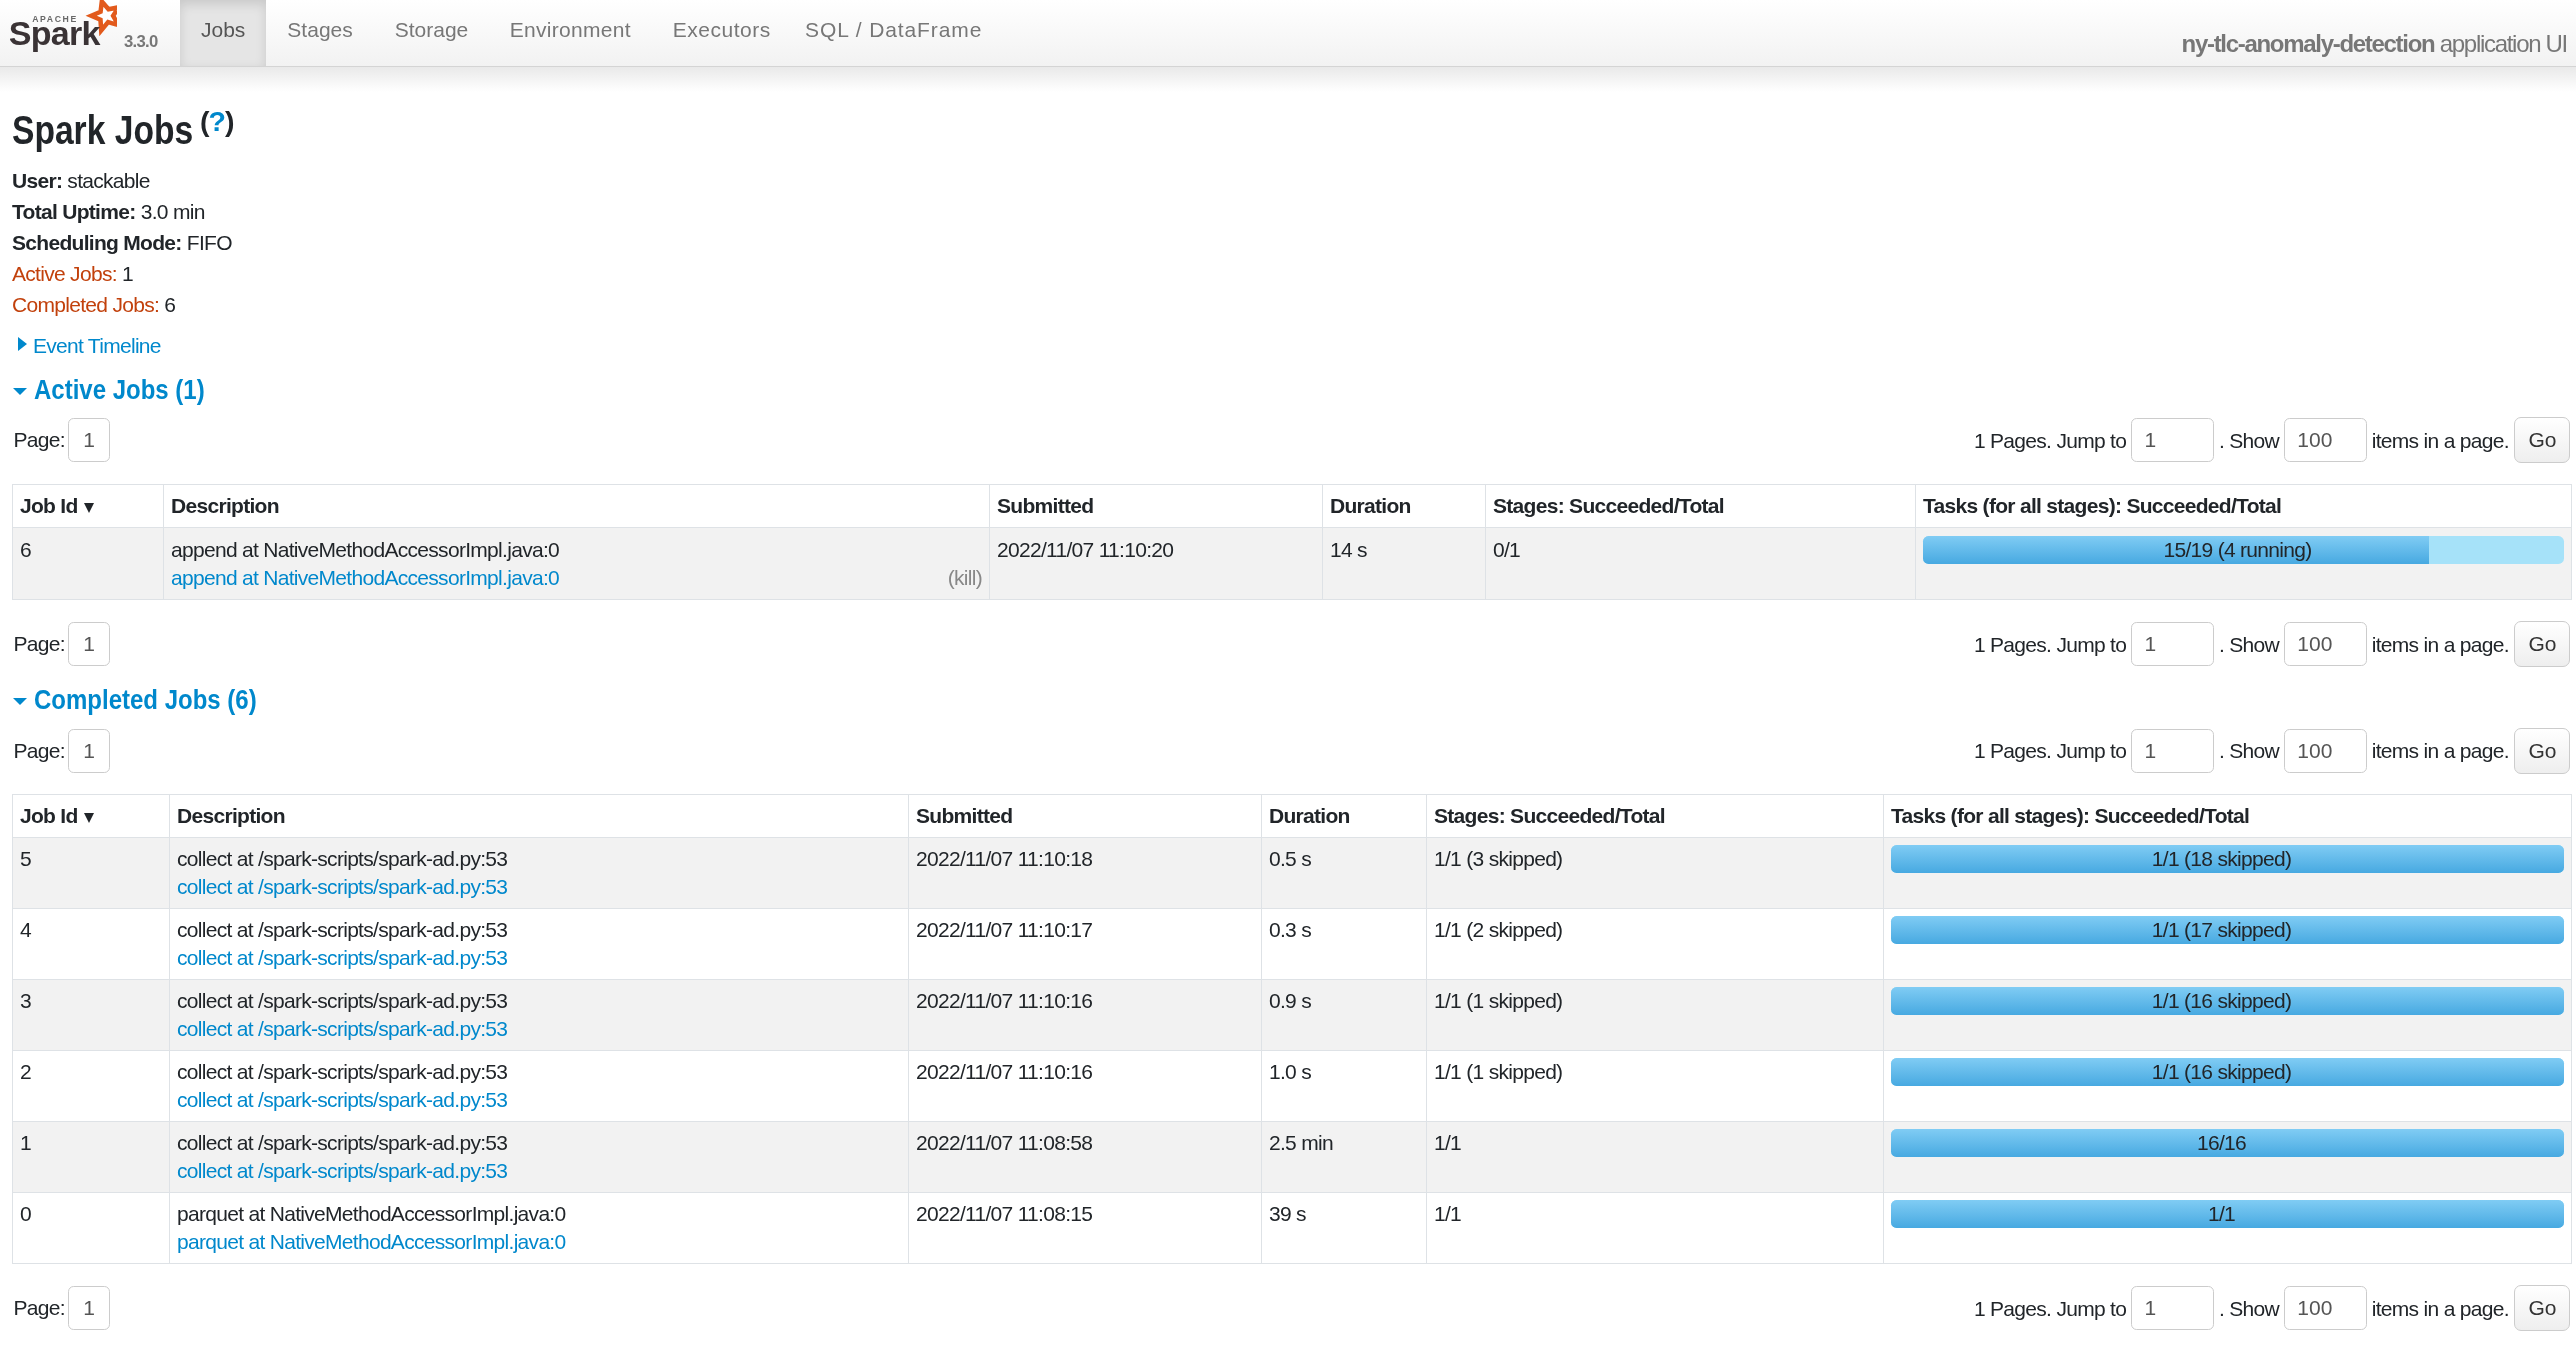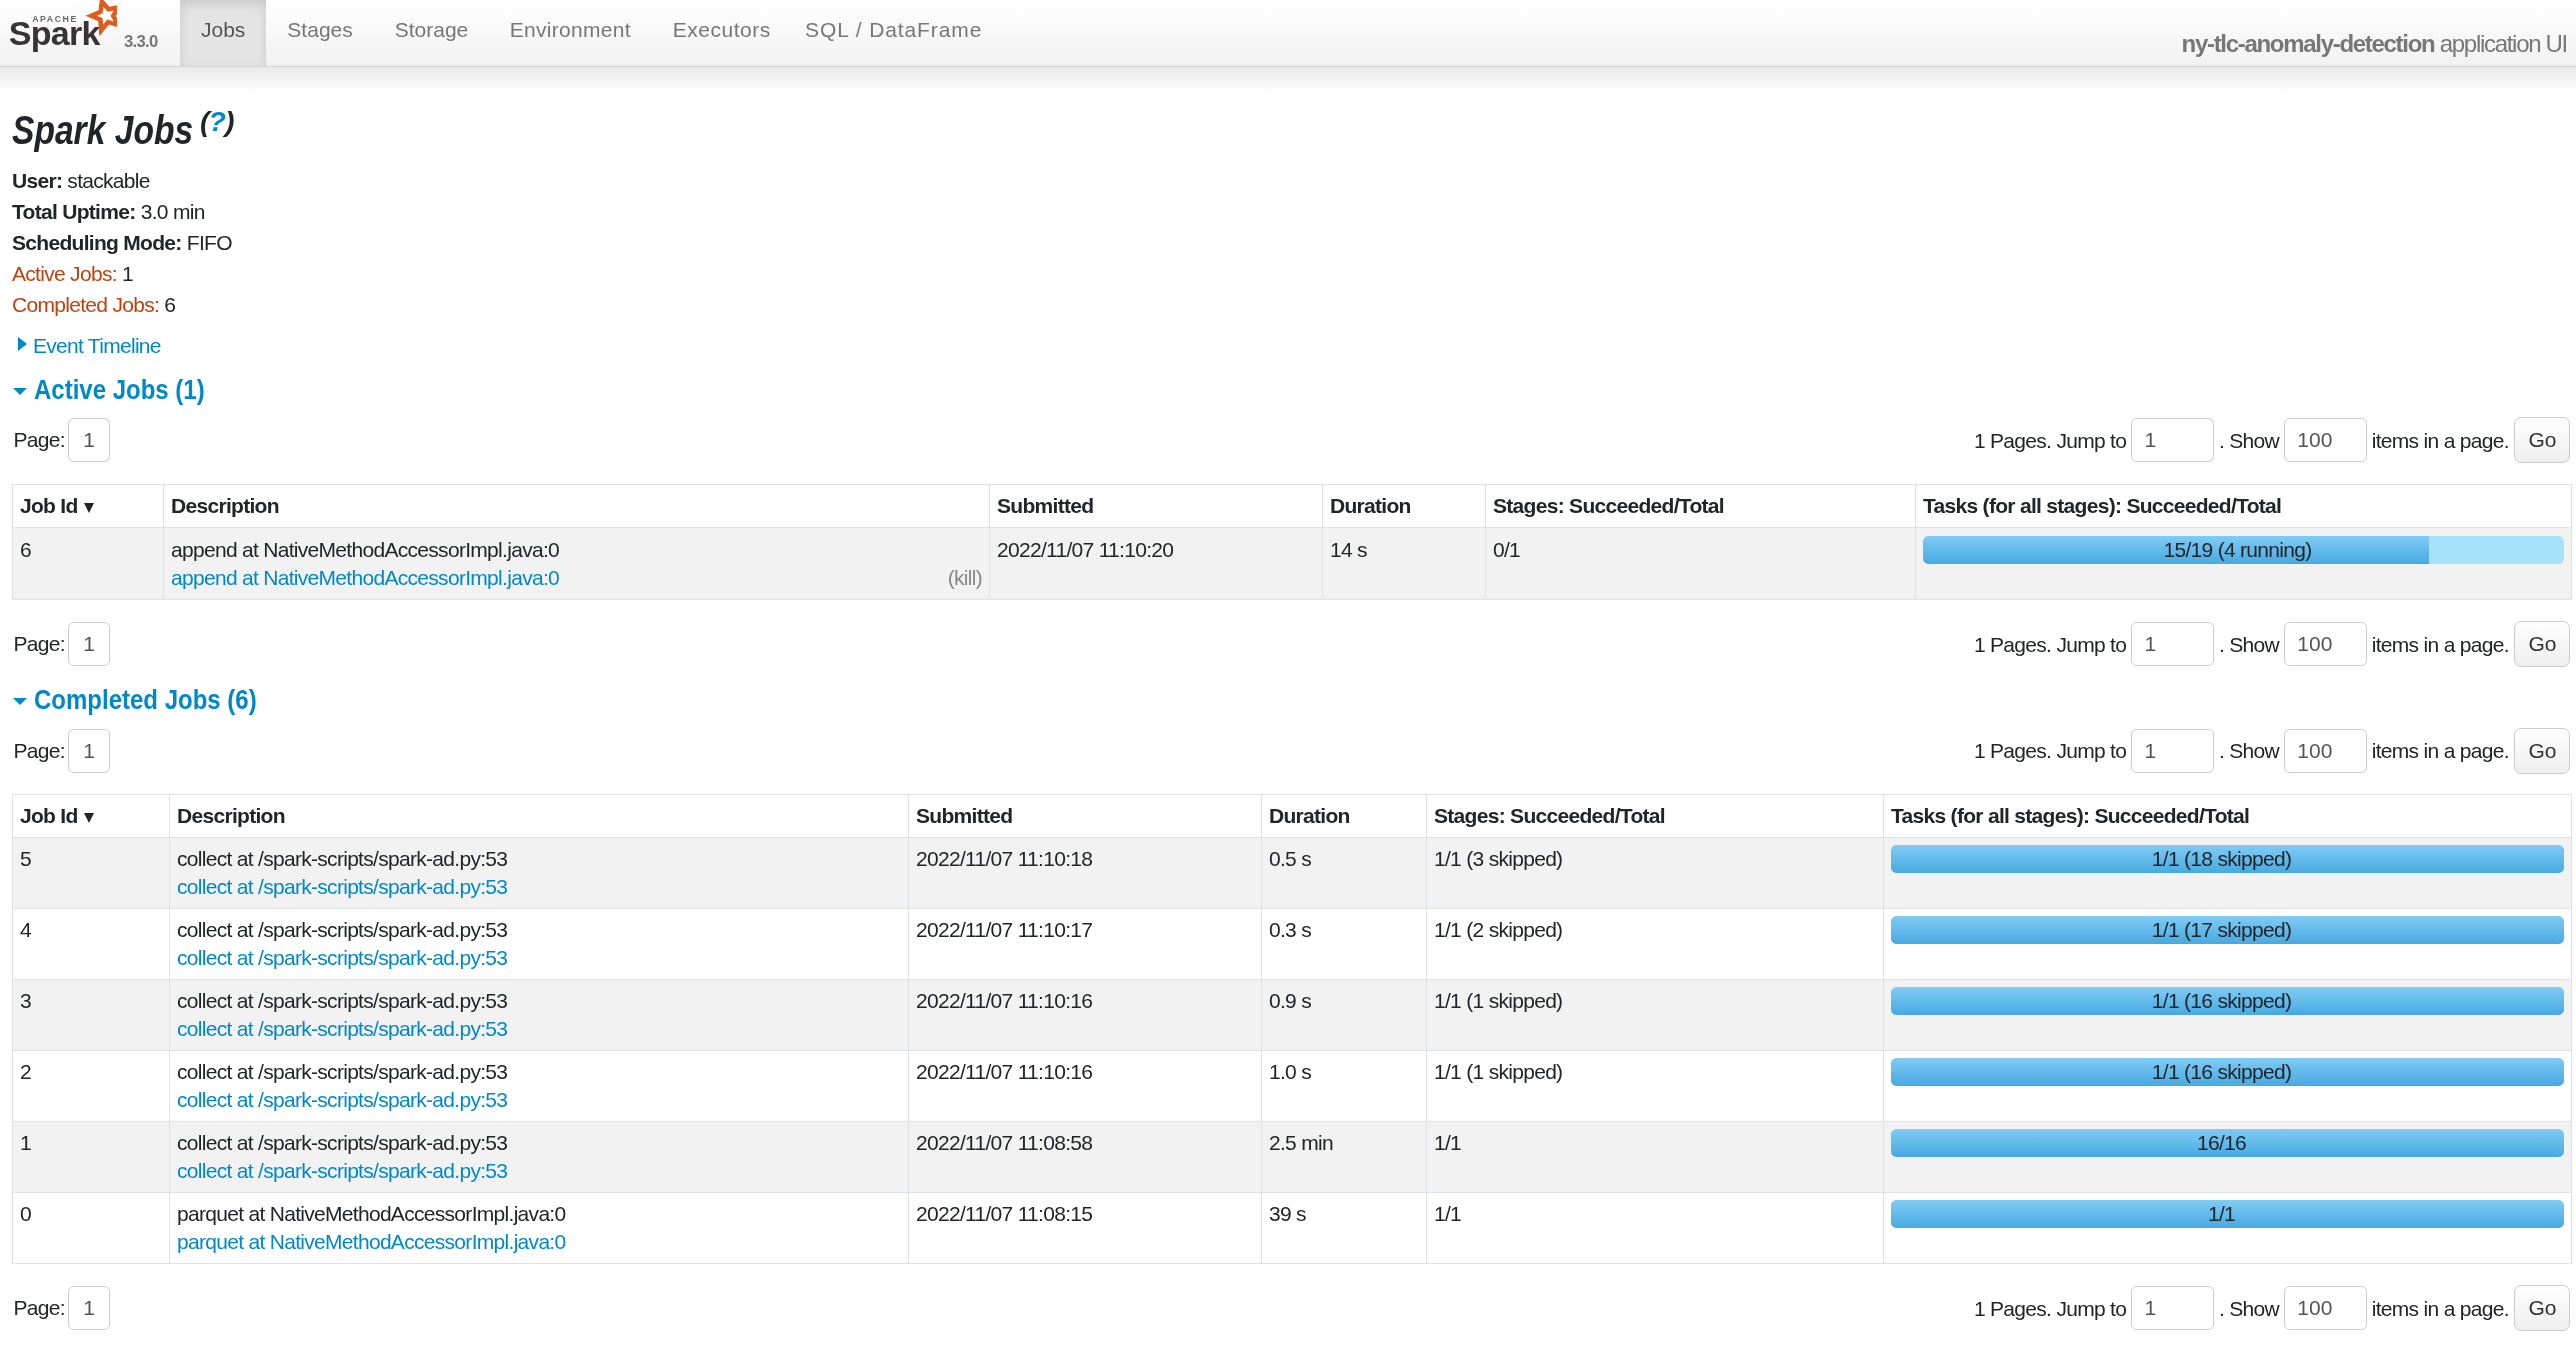--- a/index.html
+++ b/index.html
@@ -27,21 +27,21 @@
 .brand { position:absolute; left:9.7px; top:0; width:107px; height:70px; }
 .version { position:absolute; left:124px; top:34px; font-weight:bold; font-size:16.7px; line-height:16.7px; color:#777; }
 .tabs { position:absolute; left:180px; top:0; height:66px; margin:0; padding:0; list-style:none; display:flex; }
 .tabs li { height:66px; display:flex; align-items:center; padding:0 21px 7px 21px; box-sizing:border-box; font-size:21px; color:#777; letter-spacing:0; }
 .tabs li.active { background:#e5e5e5; color:#555; box-shadow: inset 0 4.2px 11px rgba(0,0,0,0.125); }
 .appname { position:absolute; right:9px; top:0; height:66px; display:flex; align-items:flex-end; padding-bottom:7px; box-sizing:border-box; font-size:24px; color:#777; letter-spacing:-1.3px; }
 .appname b { font-weight:bold; }
 
 
 .content { padding: 0 5.6px 0 12px; }
-h3.title { margin: 40px 0 11px 0; font-size:40px; line-height:47px; font-weight:bold; color:#212529;font-style:italic; }
+h3.title { margin: 40px 0 11px 0; font-size:40px; line-height:47px; font-weight:bold; color:#212529; }
 h3.title .t { display:inline-block; transform:scaleX(0.84); transform-origin:0 50%; letter-spacing:0; margin-right:-38px; }
 h3.title sup { font-size:28.5px; line-height:0; vertical-align:baseline; position:relative; top:-13.2px; letter-spacing:-1px; font-weight:bold; }
 .props { list-style:none; margin:0 0 9.7px 0; padding:0; }
 .props li { line-height:31px; }
 .bluebold { color:#c2410c; font-weight:normal; }
 
 .evt { line-height:31px; }
 .arrow-right { display:inline-block; width:0; height:0; border-top:7px solid transparent; border-bottom:7px solid transparent; border-left:9.7px solid #0088cc; margin: 0 6.3px 1.4px 5.6px; }
 h4.sect { margin:13.2px 0 0 0; font-size:28px; line-height:32px; font-weight:bold; }
 h4.sect a { color:#0088cc; display:inline-block; transform:scaleX(0.857); transform-origin:0 50%; letter-spacing:0; }

